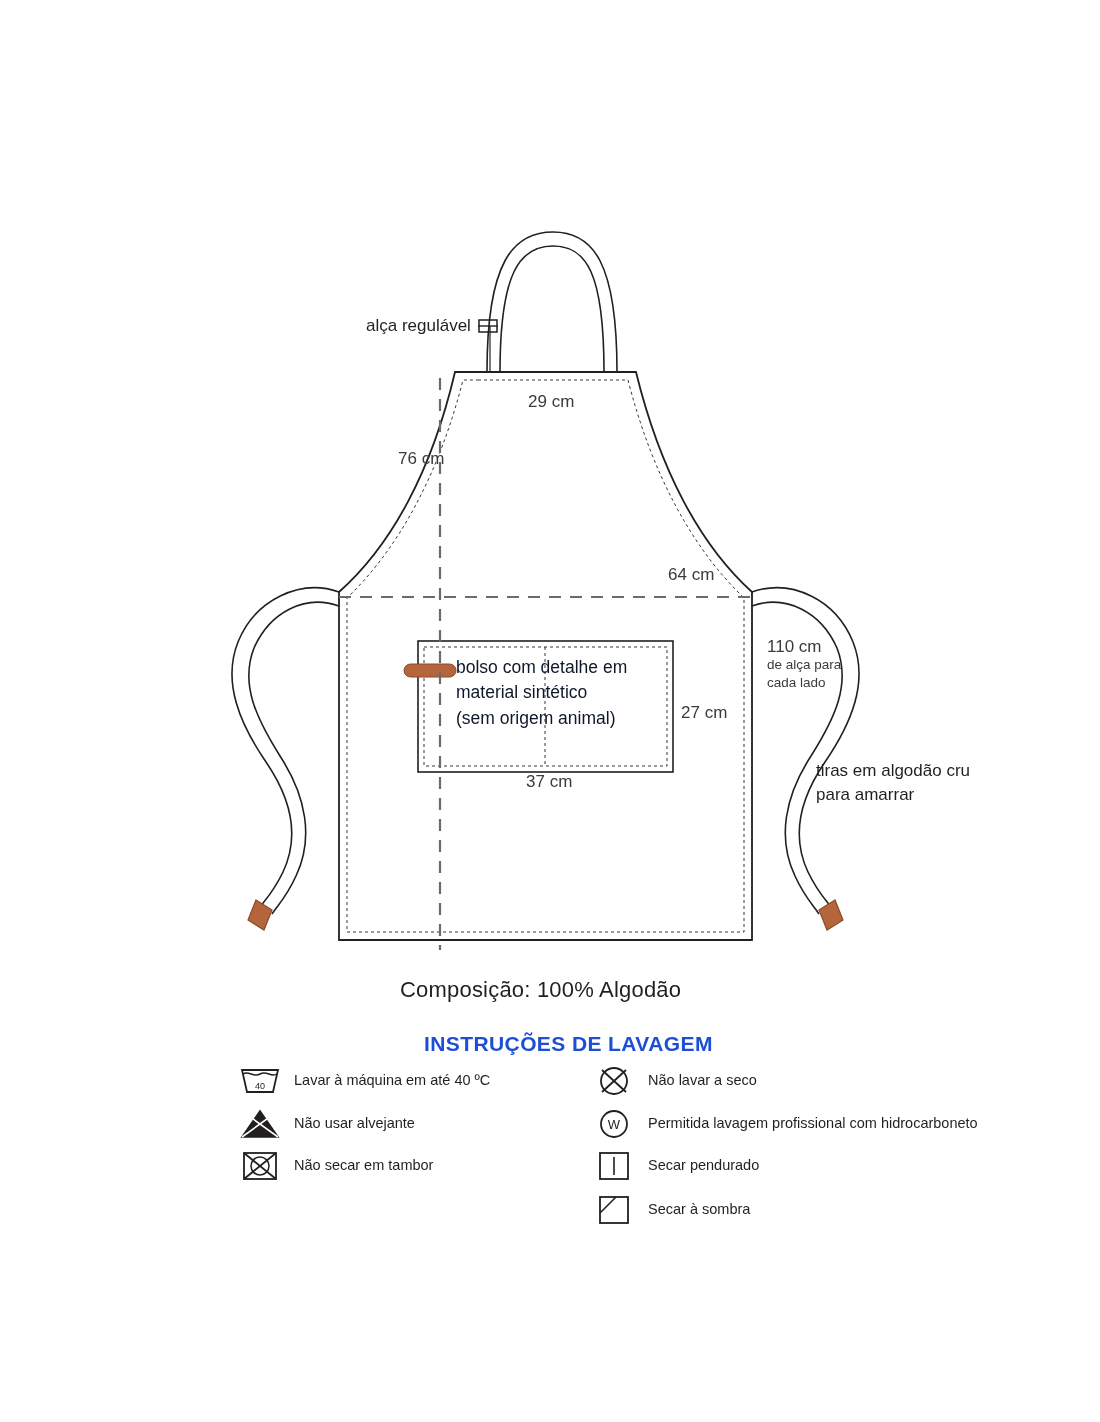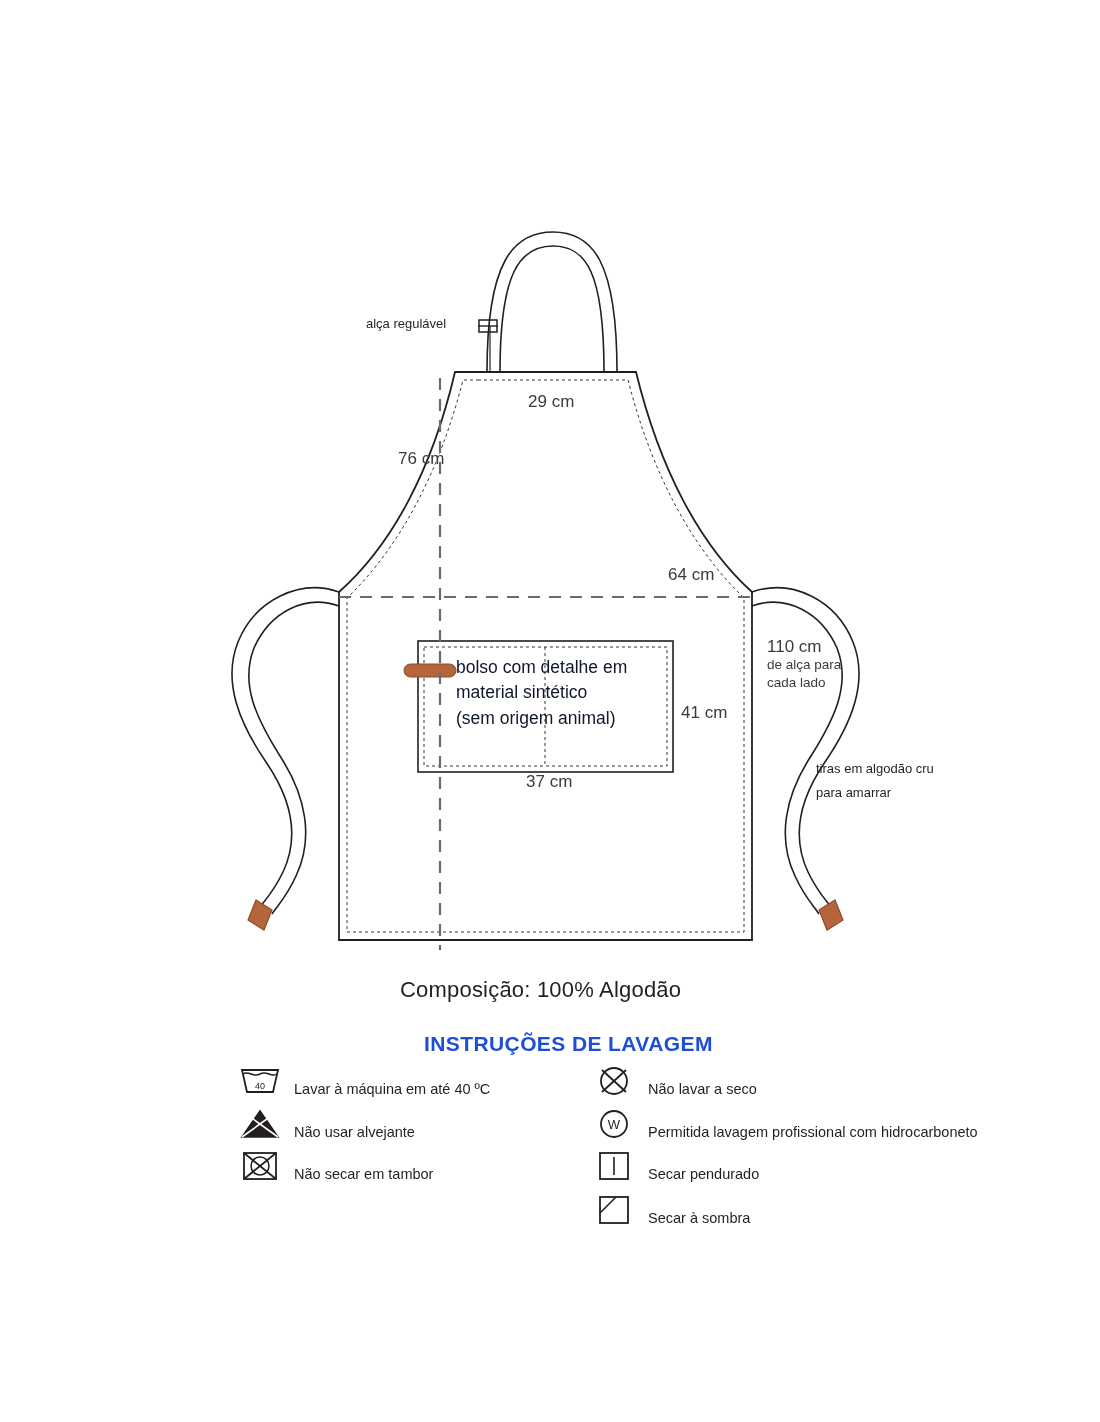--- a/index.html
+++ b/index.html
@@ -32,21 +32,21 @@
     position: absolute;
     font-family: "Liberation Sans", sans-serif;
     color: #231f20;
     white-space: nowrap;
   }
   .dim {
     font-size: 17px;
     color: #3b3b3b;
   }
   .note {
-    font-size: 13px;
+    font-size: 17px;
     color: #231f20;
   }
   .small-note {
     font-size: 13.5px;
     color: #3b3b3b;
     line-height: 1.25;
   }
   #pocket-note {
     font-size: 17.5px;
     line-height: 1.45;
@@ -75,21 +75,21 @@
   }
   .vegan-text-veg {
     font-size: 19px;
     font-weight: bold;
     color: #231f20;
     letter-spacing: 0.5px;
   }
   .care-row {
     position: absolute;
     display: flex;
-    align-items: flex-end;
+    align-items: center;
     gap: 10px;
   }
   .care-icon {
     width: 46px;
     height: 34px;
     display: flex;
     align-items: center;
     justify-content: flex-start;
     flex: 0 0 auto;
   }
@@ -164,21 +164,21 @@
   </svg>
 
   <div class="lbl note" id="strap-label" style="left:366px; top:316px;">alça regulável</div>
 
   <div class="lbl dim" style="left:398px; top:404px;margin-top:45px;">76 cm</div>
 
   <div class="lbl dim" style="left:528px; top:392px;">29 cm</div>
 
   <div class="lbl dim" style="left:668px; top:565px;">64 cm</div>
 
-  <div class="lbl dim" style="left:681px; top:703px;">41 cm</div>
+  <div class="lbl dim" style="left:681px; top:703px;">27 cm</div>
 
   <div class="lbl dim" style="left:526px; top:772px;text-align:center;">37 cm</div>
 
   <div class="lbl dim" style="left:767px; top:637px;">110 cm</div>
   <div class="lbl small-note" style="left:767px; top:657px;">de alça para</div>
   <div class="lbl small-note" style="left:767px; top:675px;">cada lado</div>
 
   <div class="lbl" id="pocket-note" style="left:456px; top:655px;">
     <div>bolso com detalhe em</div>
     <div>material sintético</div>

